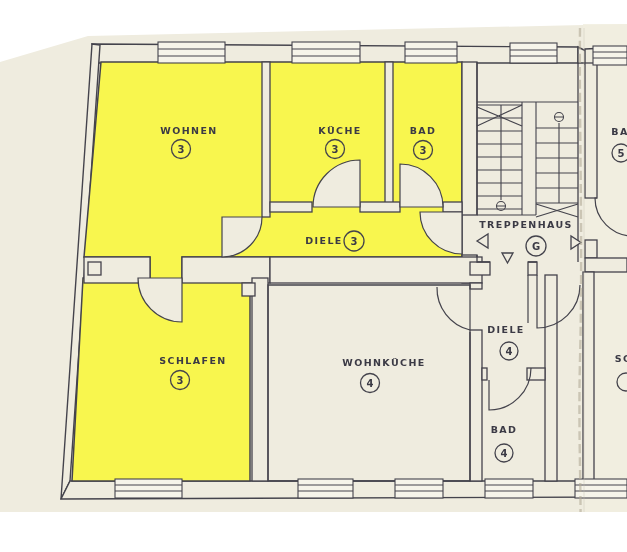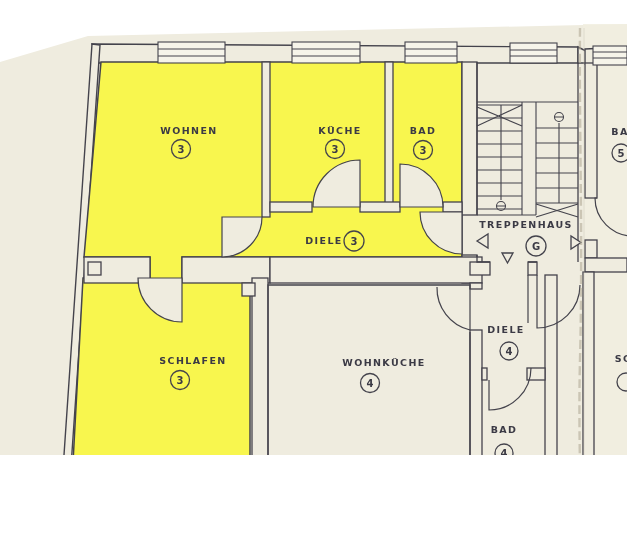--- a/index.html
+++ b/index.html
@@ -1,16 +1,16 @@
 <!DOCTYPE html>
 <html><head>
 <meta charset="utf-8">
 <style>
   html,body{margin:0;padding:0;background:#ffffff;}
-  #stage{position:relative;width:627px;height:455px;overflow:hidden;
+  #stage{position:relative;width:627px;height:512px;overflow:hidden;
          font-family:"DejaVu Sans", sans-serif;}
   svg{display:block}
   text{fill:#3b3a45;}
   .room-label{font-size:9.5px;letter-spacing:1.4px;font-weight:bold;}
   .circ-num{font-size:10px;font-weight:bold;letter-spacing:0;}
 </style>
 </head>
 <body>
 
 <div id="stage">

